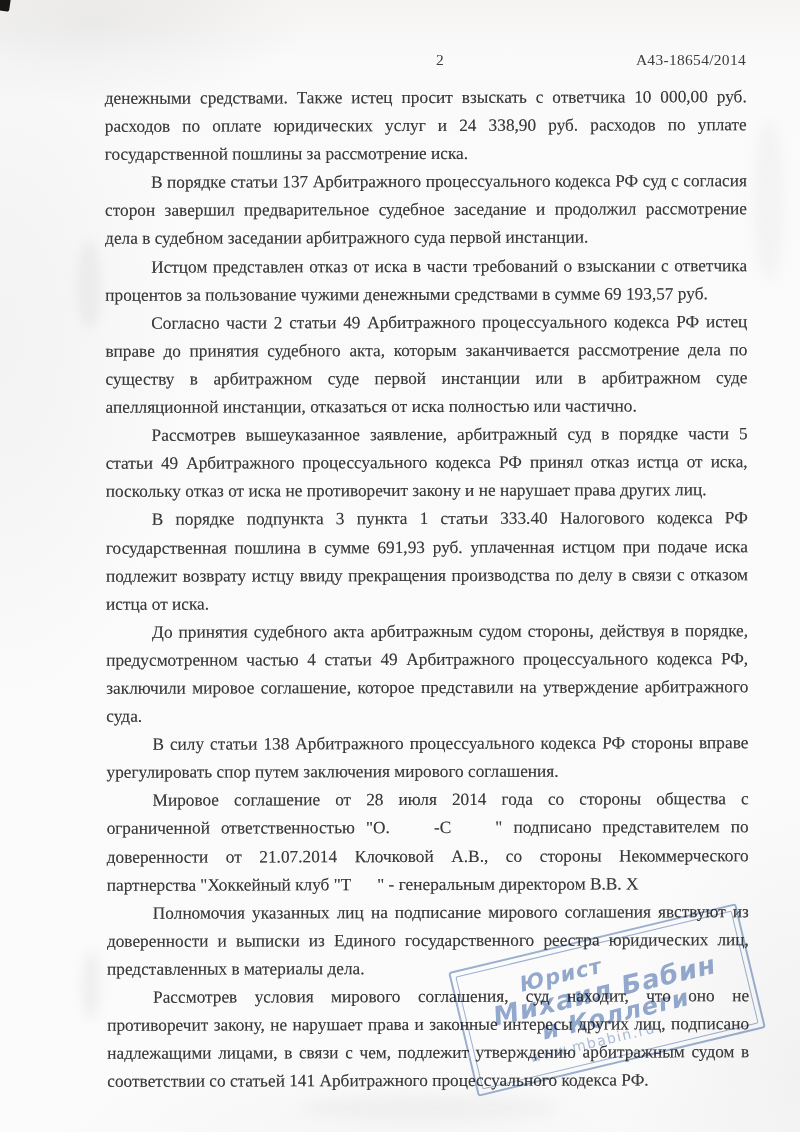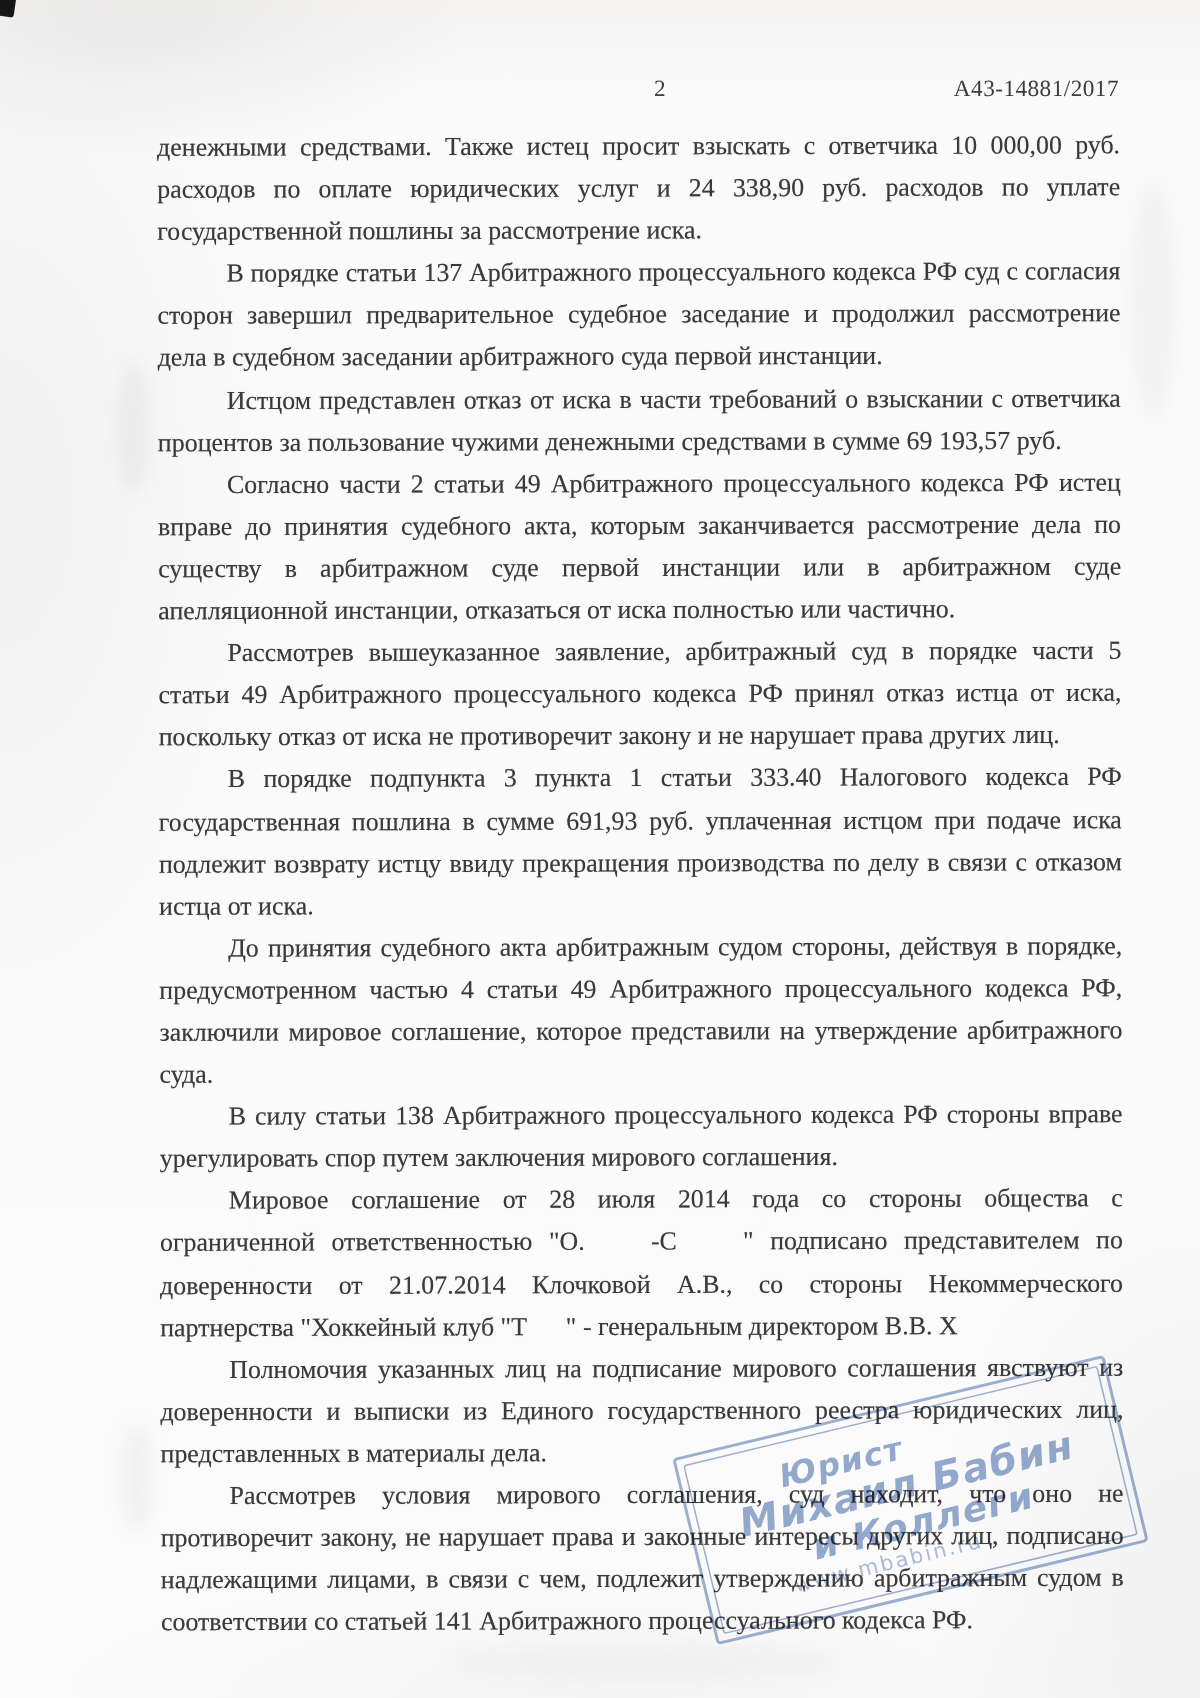--- a/index.html
+++ b/index.html
@@ -77,21 +77,21 @@
 <div class="scan-page">
 
   <div class="corner-mark"></div>
   <div class="smudge s1"></div>
   <div class="smudge s2"></div>
   <div class="smudge s3"></div>
   <div class="smudge s4"></div>
 
   <div class="page-header">
     <span class="page-number">2</span>
-    <span class="case-number">А43-14881/2017</span>
+    <span class="case-number">А43-18654/2014</span>
   </div>
 
   <div class="body-text">
     <p class="continued">денежными средствами. Также истец просит взыскать с ответчика 10 000,00 руб. расходов по оплате юридических услуг и 24 338,90 руб. расходов по уплате государственной пошлины за рассмотрение иска.</p>
     <p>В порядке статьи 137 Арбитражного процессуального кодекса РФ суд с согласия сторон завершил предварительное судебное заседание и продолжил рассмотрение дела в судебном заседании арбитражного суда первой инстанции.</p>
     <p>Истцом представлен отказ от иска в части требований о взыскании с ответчика процентов за пользование чужими денежными средствами в сумме 69 193,57 руб.</p>
     <p>Согласно части 2 статьи 49 Арбитражного процессуального кодекса РФ истец вправе до принятия судебного акта, которым заканчивается рассмотрение дела по существу в арбитражном суде первой инстанции или в арбитражном суде апелляционной инстанции, отказаться от иска полностью или частично.</p>
     <p>Рассмотрев вышеуказанное заявление, арбитражный суд в порядке части 5 статьи 49 Арбитражного процессуального кодекса РФ принял отказ истца от иска, поскольку отказ от иска не противоречит закону и не нарушает права других лиц.</p>
     <p>В порядке подпункта 3 пункта 1 статьи 333.40 Налогового кодекса РФ государственная пошлина в сумме 691,93 руб. уплаченная истцом при подаче иска подлежит возврату истцу ввиду прекращения производства по делу в связи с отказом истца от иска.</p>
     <p>До принятия судебного акта арбитражным судом стороны, действуя в порядке, предусмотренном частью 4 статьи 49 Арбитражного процессуального кодекса РФ, заключили мировое соглашение, которое представили на утверждение арбитражного суда.</p>

